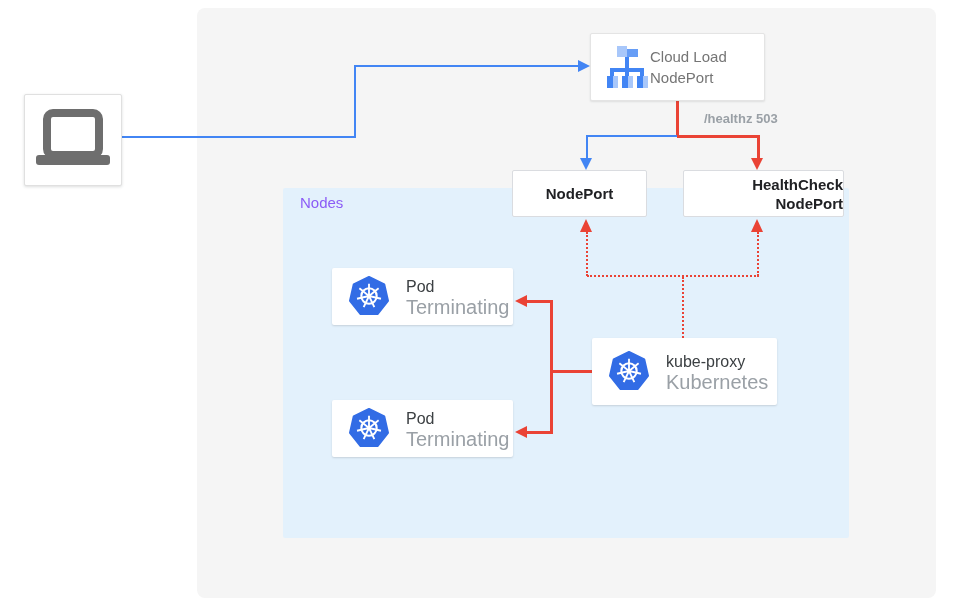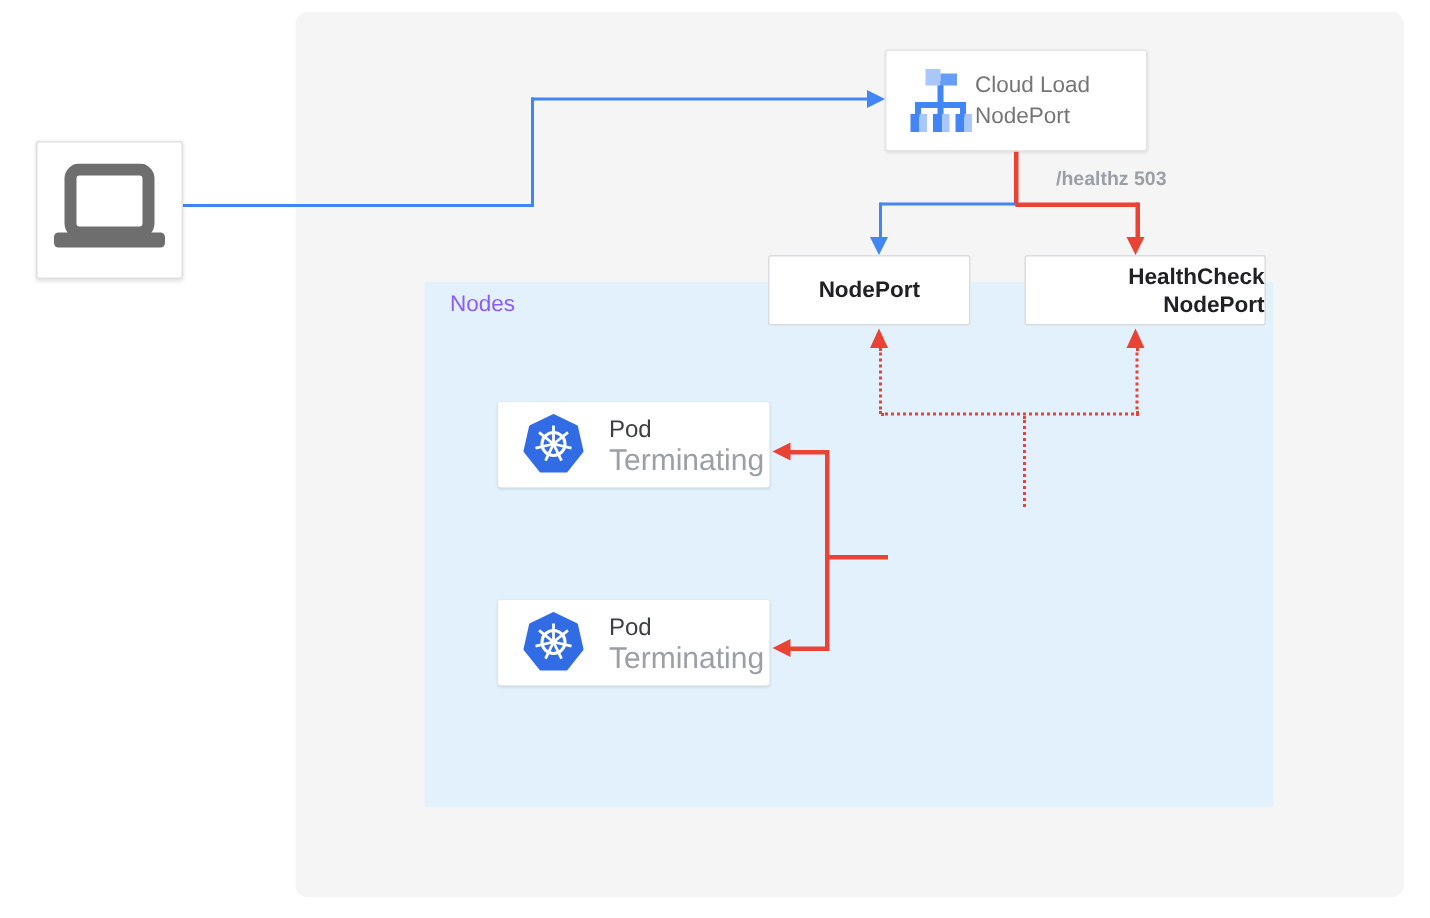--- a/index.html
+++ b/index.html
@@ -162,14 +162,34 @@
         <circle cx="20" cy="19.5" r="7.5" fill="none" stroke-width="2"></circle>
       </g>
       <circle cx="20" cy="19.5" r="2.2" fill="#fff"></circle>
     </svg>
     <div class="k8s-text">
       <div class="k8s-title">Pod</div>
       <div class="k8s-sub">Terminating</div>
     </div>
   </div>
 
+  <div class="card kube-proxy-box">
+    <svg class="k8s-icon" width="42" height="41" viewBox="0 0 40 40">
+      <polygon points="20,1 34.9,8.2 38.5,24.2 28.3,37.1 11.8,37.1 1.5,24.2 5.1,8.2" fill="#326CE5" stroke="#326CE5" stroke-width="2" stroke-linejoin="round"></polygon>
+      <g stroke="#fff" stroke-width="1.8">
+        <line x1="20" y1="19.5" x2="20" y2="7.5"></line>
+          <line x1="20" y1="19.5" x2="29.4" y2="12"></line>
+          <line x1="20" y1="19.5" x2="31.7" y2="22.2"></line>
+          <line x1="20" y1="19.5" x2="25.2" y2="30.3"></line>
+          <line x1="20" y1="19.5" x2="14.8" y2="30.3"></line>
+          <line x1="20" y1="19.5" x2="8.3" y2="22.2"></line>
+          <line x1="20" y1="19.5" x2="10.6" y2="12"></line>
+        <circle cx="20" cy="19.5" r="7.5" fill="none" stroke-width="2"></circle>
+      </g>
+      <circle cx="20" cy="19.5" r="2.2" fill="#fff"></circle>
+    </svg>
+    <div class="k8s-text">
+      <div class="k8s-title">kube-proxy</div>
+      <div class="k8s-sub">Kubernetes</div>
+    </div>
+  </div>
 
 </div>
 
 </body></html>

